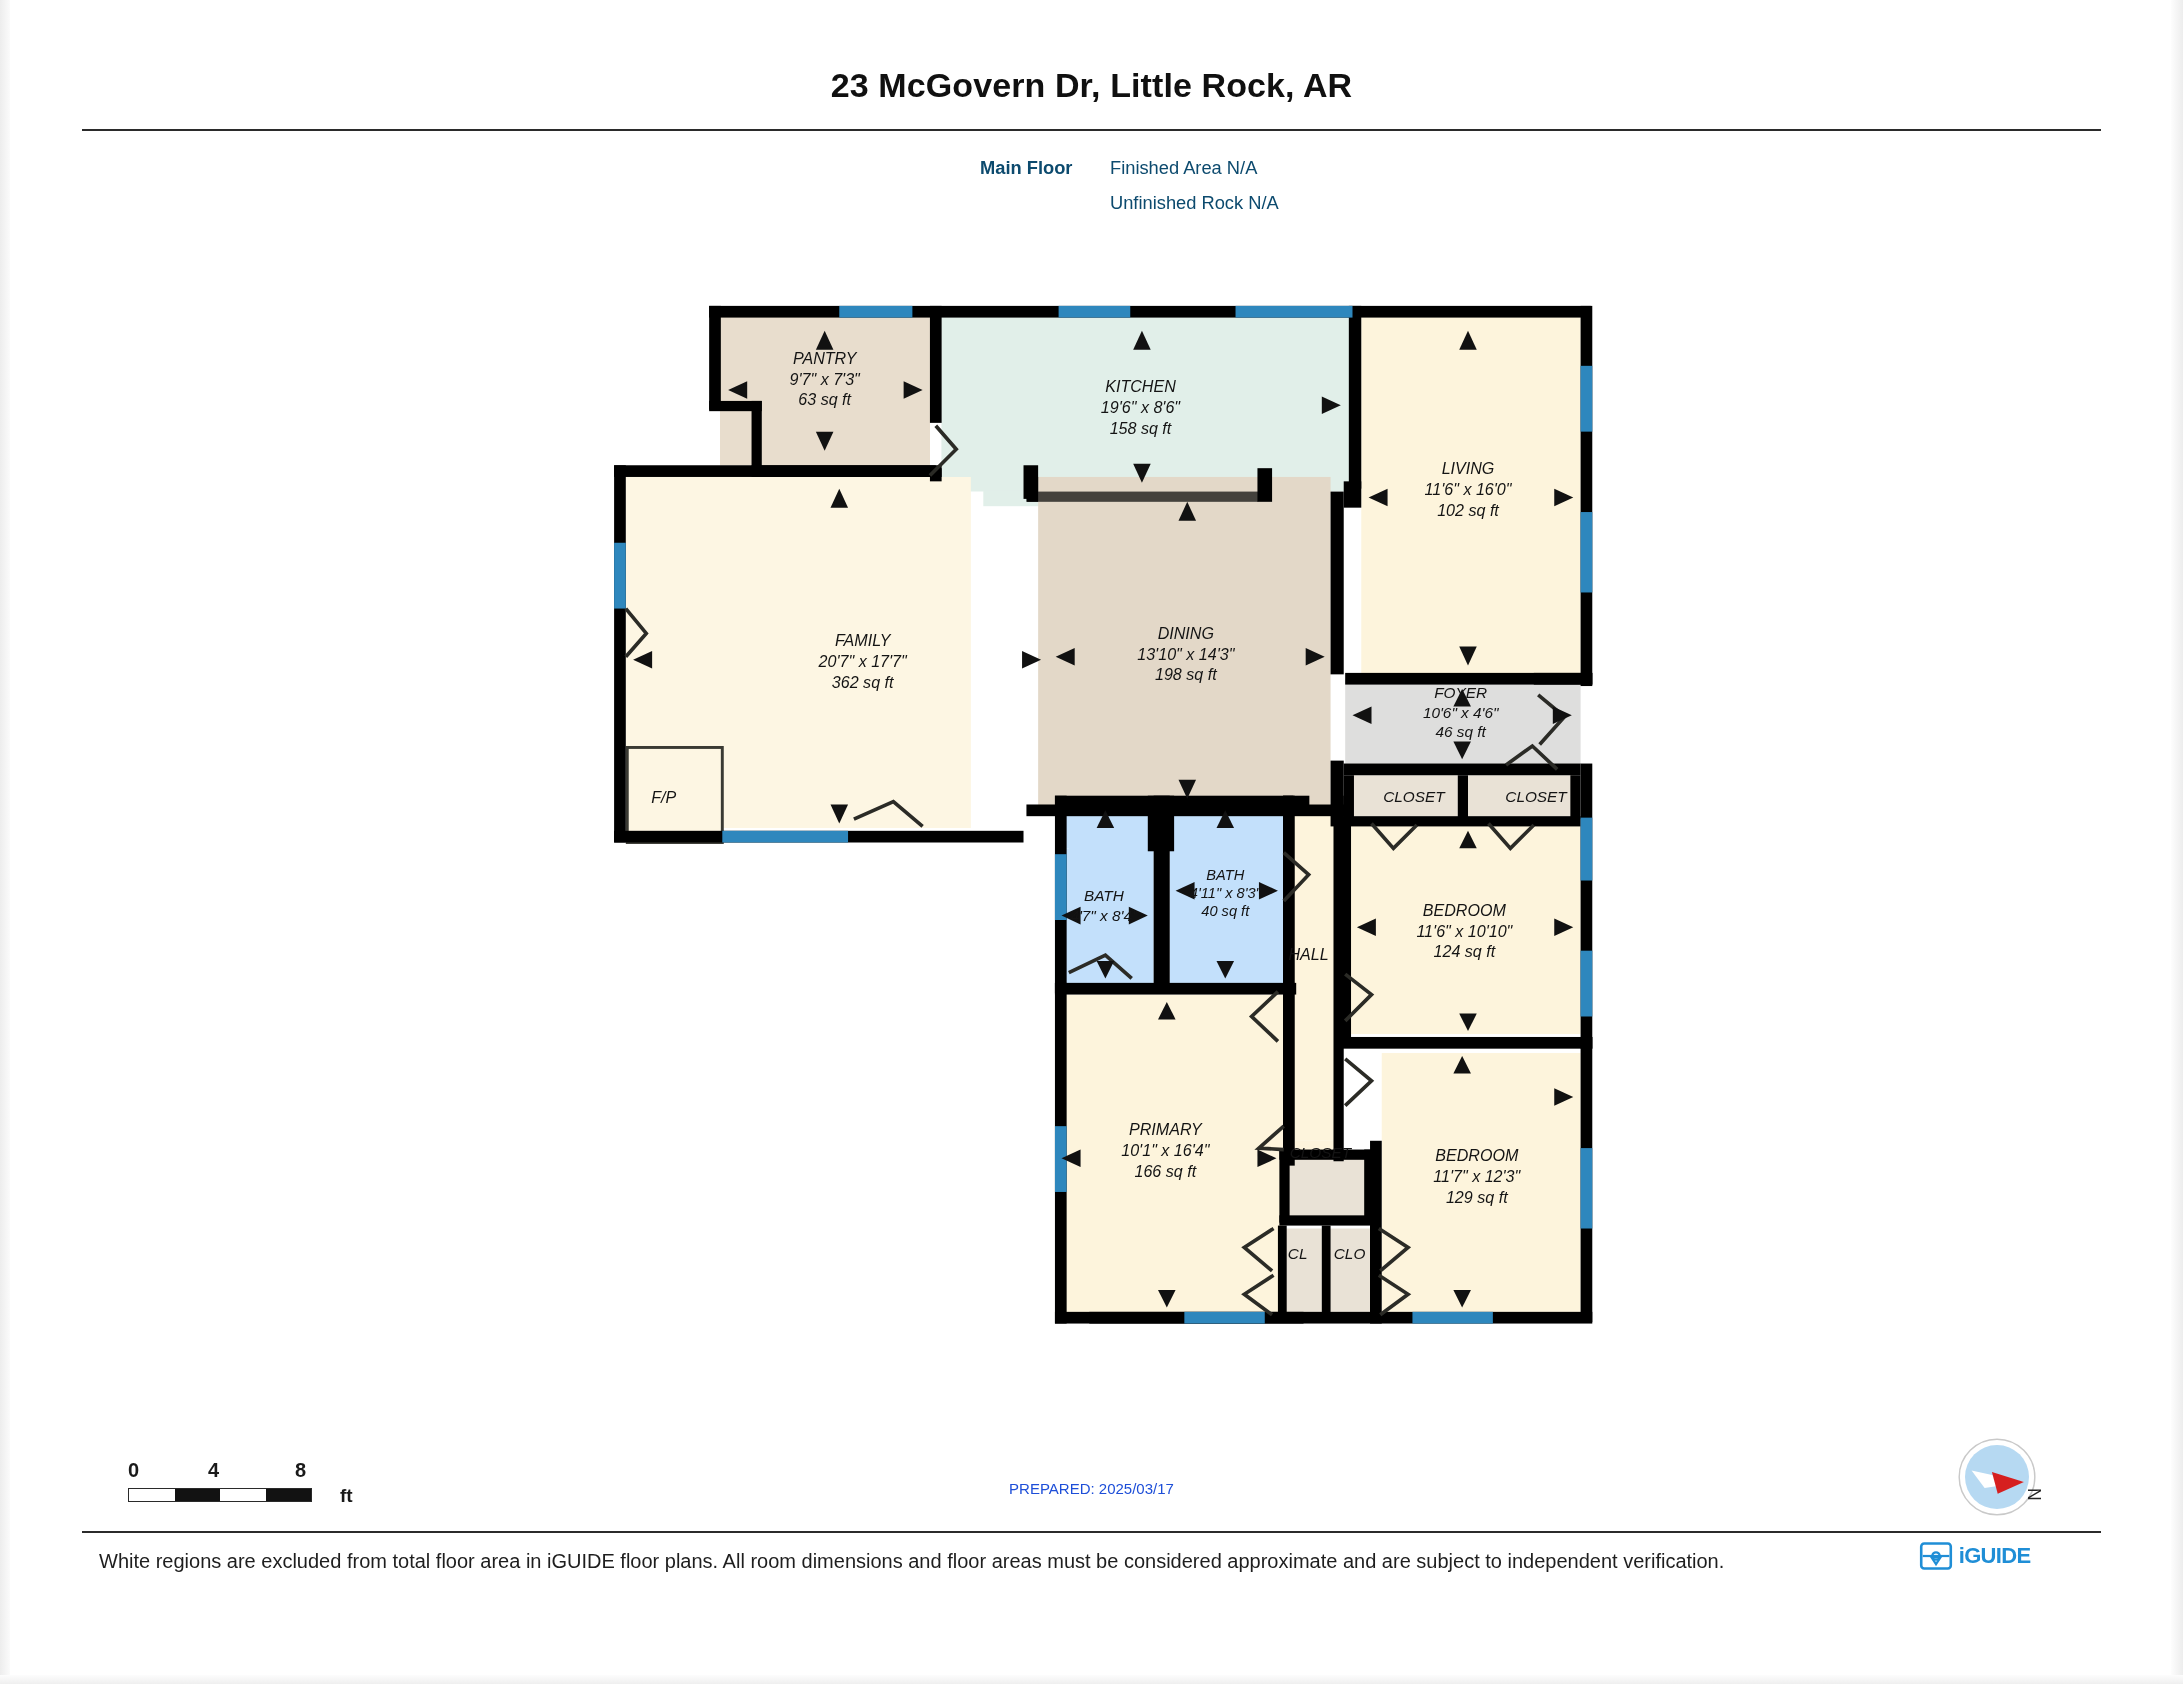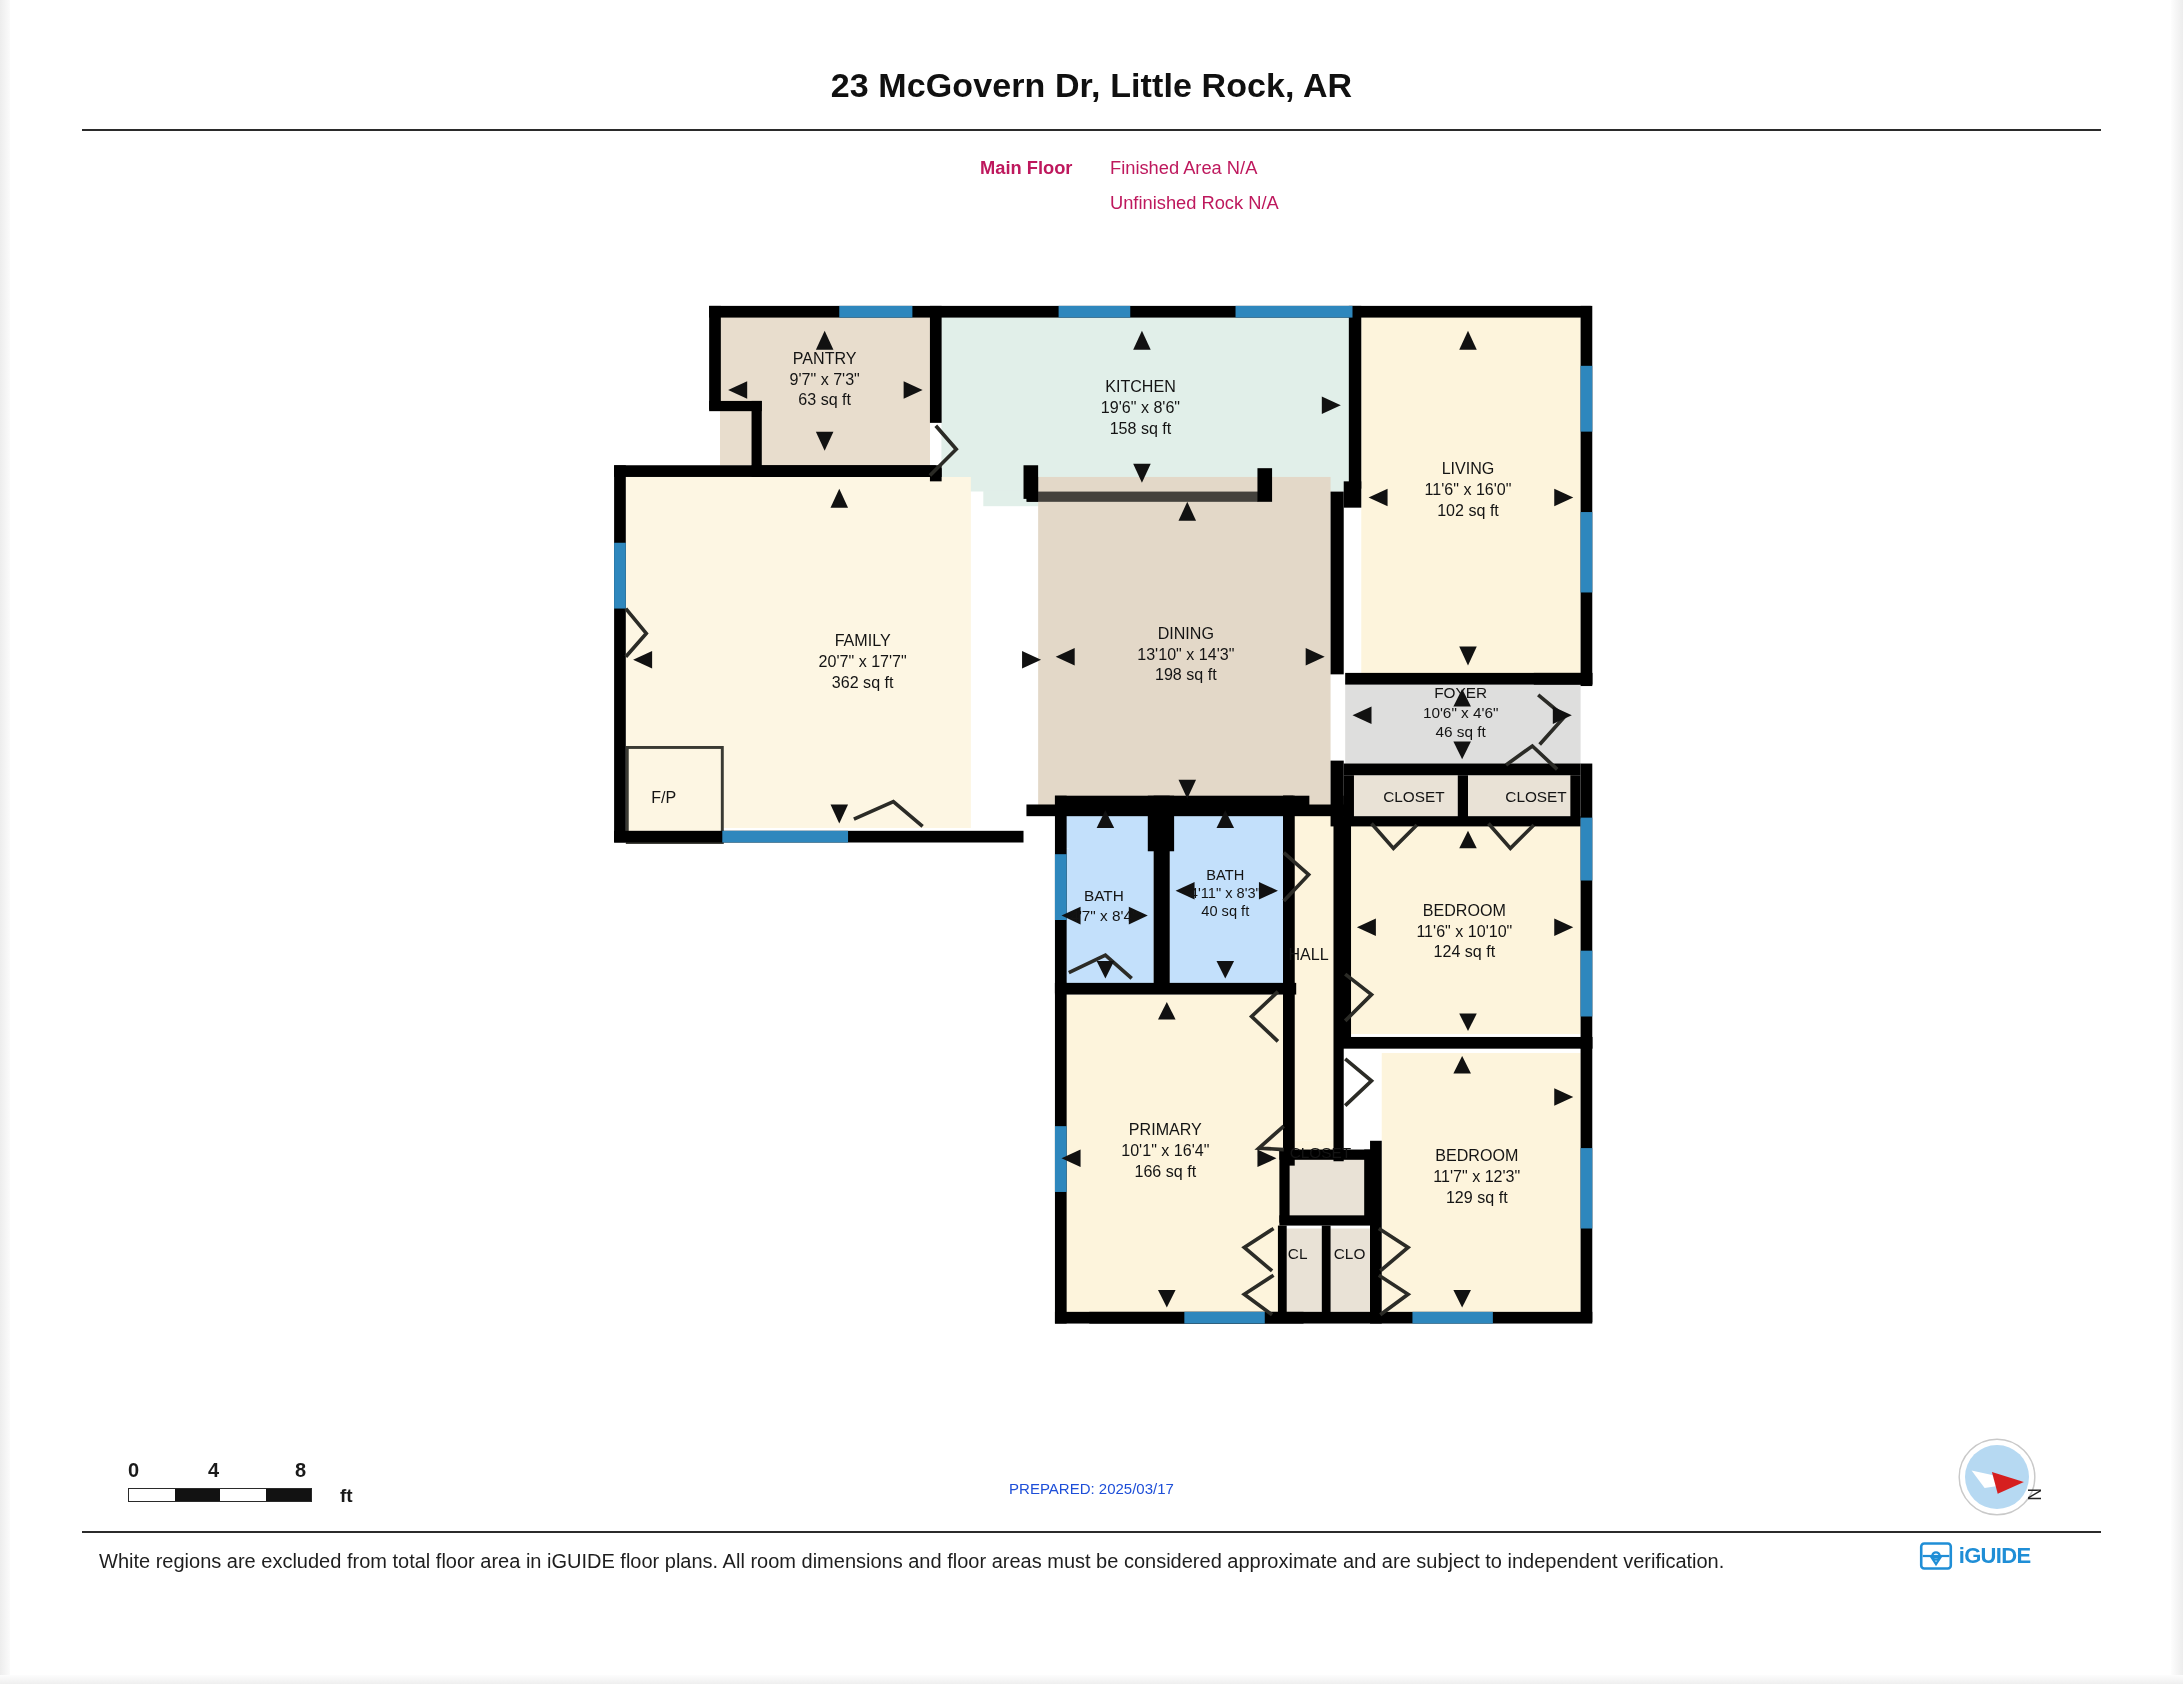--- a/index.html
+++ b/index.html
@@ -50,37 +50,38 @@
   .rule-top {
     position: absolute;
     left: 82px; top: 129px;
     width: 2019px; height: 2.2px;
     background: #2b2b2b;
   }
   .sub-block {
     position: absolute;
     left: 980px; top: 150px;
     font-size: 18.3px;
-    color: #be185d;
+    color: #0c4a6e;
     line-height: 35px;
   }
   .sub-row { display: block; white-space: nowrap; }
   .sub-label {
     font-weight: bold;
     display: inline-block;
     width: 130px;
   }
   .sub-spacer { display: inline-block; width: 130px; }
 
   
   .fp {
     position: absolute;
     left: 0; top: 0;
     width: 2183px;
     height: 1685px;
+    font-style: italic;
   }
   .fp svg { display: block; }
 
   
   .scalebar-wrap {
     position: absolute;
     left: 128px; top: 1459px;
     width: 212px;
   }
   .scale-nums {

